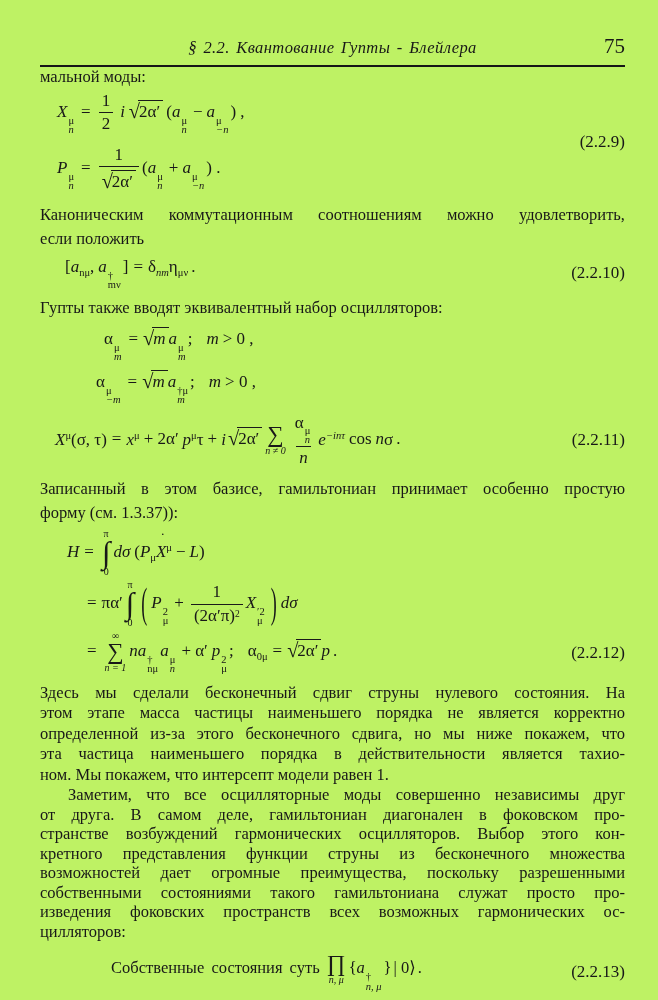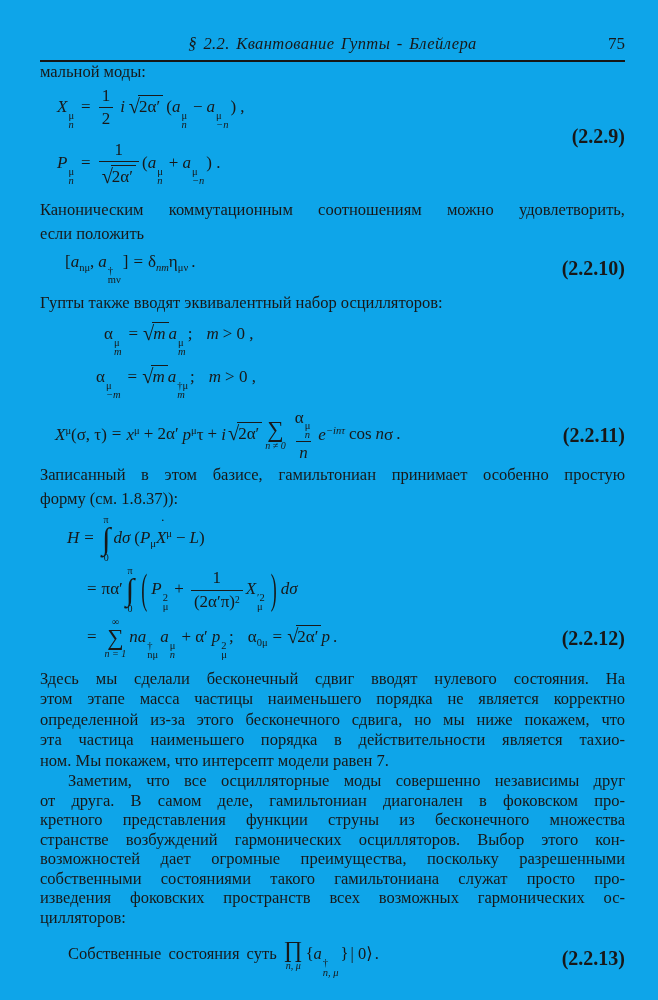--- a/index.html
+++ b/index.html
@@ -1,26 +1,26 @@
 <!DOCTYPE html>
 <html><head>
 <meta charset="utf-8">
 <style>
   html,body{margin:0;padding:0;background:#d8d6d0;}
   .page{
     width:658px;height:1000px;margin:0 auto;box-sizing:border-box;
-    background:#0ea5e9;color:#181818;position:relative;
+    background:#bef264;color:#181818;position:relative;
     padding:34px 33px 0 40px;
     font-family:"Liberation Serif","DejaVu Serif",serif;
   }
   
   .hrow{display:flex;align-items:baseline;font-size:16.5px;}
   .hspacer{width:44px;}
   .htitle{flex:1;text-align:center;font-style:italic;letter-spacing:.4px;word-spacing:2px;}
-  .hnum{width:44px;text-align:right;font-size:17px;}
+  .hnum{width:44px;text-align:right;font-size:21px;}
   .rule{border-top:2.6px solid #161616;margin-top:6px;}
   
   .bt{font-size:16.5px;}
   .jl{text-align:justify;text-align-last:justify;}
   .ll{text-align:left;text-align-last:left;}
   .indent{padding-left:28px;}
   
   .fline{font-size:17px;white-space:nowrap;}
   .it{font-style:italic;}
   .tk{display:inline;}
@@ -41,21 +41,21 @@
   .op{display:inline-flex;flex-direction:column;align-items:center;
       vertical-align:middle;margin:0 3px;line-height:1;}
   .op .lim{font-size:10px;line-height:10px;white-space:nowrap;}
   .op .g{font-size:23px;line-height:22px;}
   .op .gi{font-size:31px;line-height:28px;}
   .bp{display:inline-block;transform:scaleY(2.35);font-size:18px;margin:0 4px;vertical-align:middle;font-weight:300;}
   .acc{position:relative;display:inline-block;}
   .accdot{position:absolute;top:-8px;left:42%;font-size:15px;line-height:8px;}
   
   .eqwrap{display:flex;align-items:center;}
-  .eqnum{margin-left:auto;font-size:20px;padding-left:8px;font-weight:bold;}
+  .eqnum{margin-left:auto;font-size:17px;padding-left:8px;}
   .eqlines{display:flex;flex-direction:column;}
 </style>
 </head>
 <body>
 
 <div class="page">
 
   <div class="hrow">
     <div class="hspacer"></div>
     <div class="htitle">§ 2.2.  Квантование Гупты - Блейлера</div>
@@ -148,23 +148,23 @@
           <span class="fn"><span>α</span><span class="ss" style="vertical-align:-6px;">
               <span>μ</span>
               <span class="it">n</span>
             </span></span>
           <span class="fd it">n</span>
         </span><span class="tk it">e</span><sup class="sp it">−inτ</sup><span class="tk" style="margin-left:4px;">cos</span><span class="tk it" style="margin-left:4px;">n</span><span class="tk">σ</span><span class="tk" style="margin-left:3px;">.</span>
     </div>
     <div class="eqnum">(2.2.11)</div>
   </div>
 
-  <div class="bt" style="line-height:24px;">
+  <div class="bt" style="margin-top:9px;line-height:24px;">
     <div class="jl">Записанный в этом базисе, гамильтониан принимает особенно простую</div>
-    <div class="ll">форму (см. 1.8.37)):</div>
+    <div class="ll">форму (см. 1.3.37)):</div>
   </div>
 
   <div style="margin-top:4px;">
     <div class="fline" style="padding-left:27px;">
       <span class="tk it">H</span><span class="tk rel">=</span><span class="op">
           <span class="lim">π</span>
           <span class="gi">∫</span>
           <span class="lim">0</span>
         </span><span class="tk it">dσ</span><span class="tk" style="margin-left:4px;">(</span><span class="tk it">P</span><sub class="sb">μ</sub><span class="acc"><span class="accdot">˙</span><span class="it">X</span></span><sup class="sp">μ</sup><span class="tk o">−</span><span class="tk it">L</span><span class="tk">)</span>
     </div>
@@ -199,41 +199,41 @@
           </span><span class="tk o">+ α′</span><span class="tk it">p</span><span class="ss">
             <span>2</span>
             <span>μ</span>
           </span><span class="tk">;</span><span class="tk" style="margin-left:14px;">α</span><sub class="sb">0μ</sub><span class="tk rel">=</span><span class="sq"><span class="rd">√</span><span class="bar">2α′</span></span><span class="tk it">p</span><span class="tk" style="margin-left:3px;">.</span>
       </div>
       <div class="eqnum">(2.2.12)</div>
     </div>
   </div>
 
   <div class="bt" style="margin-top:9px;line-height:20.5px;">
-    <div class="jl">Здесь мы сделали бесконечный сдвиг вводят нулевого состояния. На</div>
+    <div class="jl">Здесь мы сделали бесконечный сдвиг струны нулевого состояния. На</div>
     <div class="jl">этом этапе масса частицы наименьшего порядка не является корректно</div>
     <div class="jl">определенной из-за этого бесконечного сдвига, но мы ниже покажем, что</div>
     <div class="jl">эта частица наименьшего порядка в действительности является тахио-</div>
-    <div class="ll">ном. Мы покажем, что интерсепт модели равен 7.</div>
+    <div class="ll">ном. Мы покажем, что интерсепт модели равен 1.</div>
   </div>
 
   <div class="bt" style="line-height:19.5px;">
     <div class="jl indent">Заметим, что все осцилляторные моды совершенно независимы друг</div>
     <div class="jl">от друга. В самом деле, гамильтониан диагонален в фоковском про-</div>
+    <div class="jl">странстве возбуждений гармонических осцилляторов. Выбор этого кон-</div>
     <div class="jl">кретного представления функции струны из бесконечного множества</div>
-    <div class="jl">странстве возбуждений гармонических осцилляторов. Выбор этого кон-</div>
     <div class="jl">возможностей дает огромные преимущества, поскольку разрешенными</div>
     <div class="jl">собственными состояниями такого гамильтониана служат просто про-</div>
     <div class="jl">изведения фоковских пространств всех возможных гармонических ос-</div>
     <div class="ll">цилляторов:</div>
   </div>
 
   <div class="eqwrap" style="margin-top:12px;">
     <div class="fline" style="padding-left:28px;font-size:16.5px;">
-      <span class="tk" style="word-spacing:3px;">Собственные состояния суть</span><span class="op" style="margin-left:7px;">
+      <span class="tk" style="word-spacing:3px;margin-left:43px;">Собственные состояния суть</span><span class="op" style="margin-left:7px;">
           <span class="g">∏</span>
           <span class="lim it">n, μ</span>
         </span><span class="tk">{</span><span class="tk it">a</span><span class="ss">
           <span>†</span>
           <span class="it">n, μ</span>
         </span><span class="tk">}</span><span class="tk" style="margin-left:2px;">| 0⟩</span><span class="tk" style="margin-left:2px;">.</span>
     </div>
     <div class="eqnum">(2.2.13)</div>
   </div>
 

